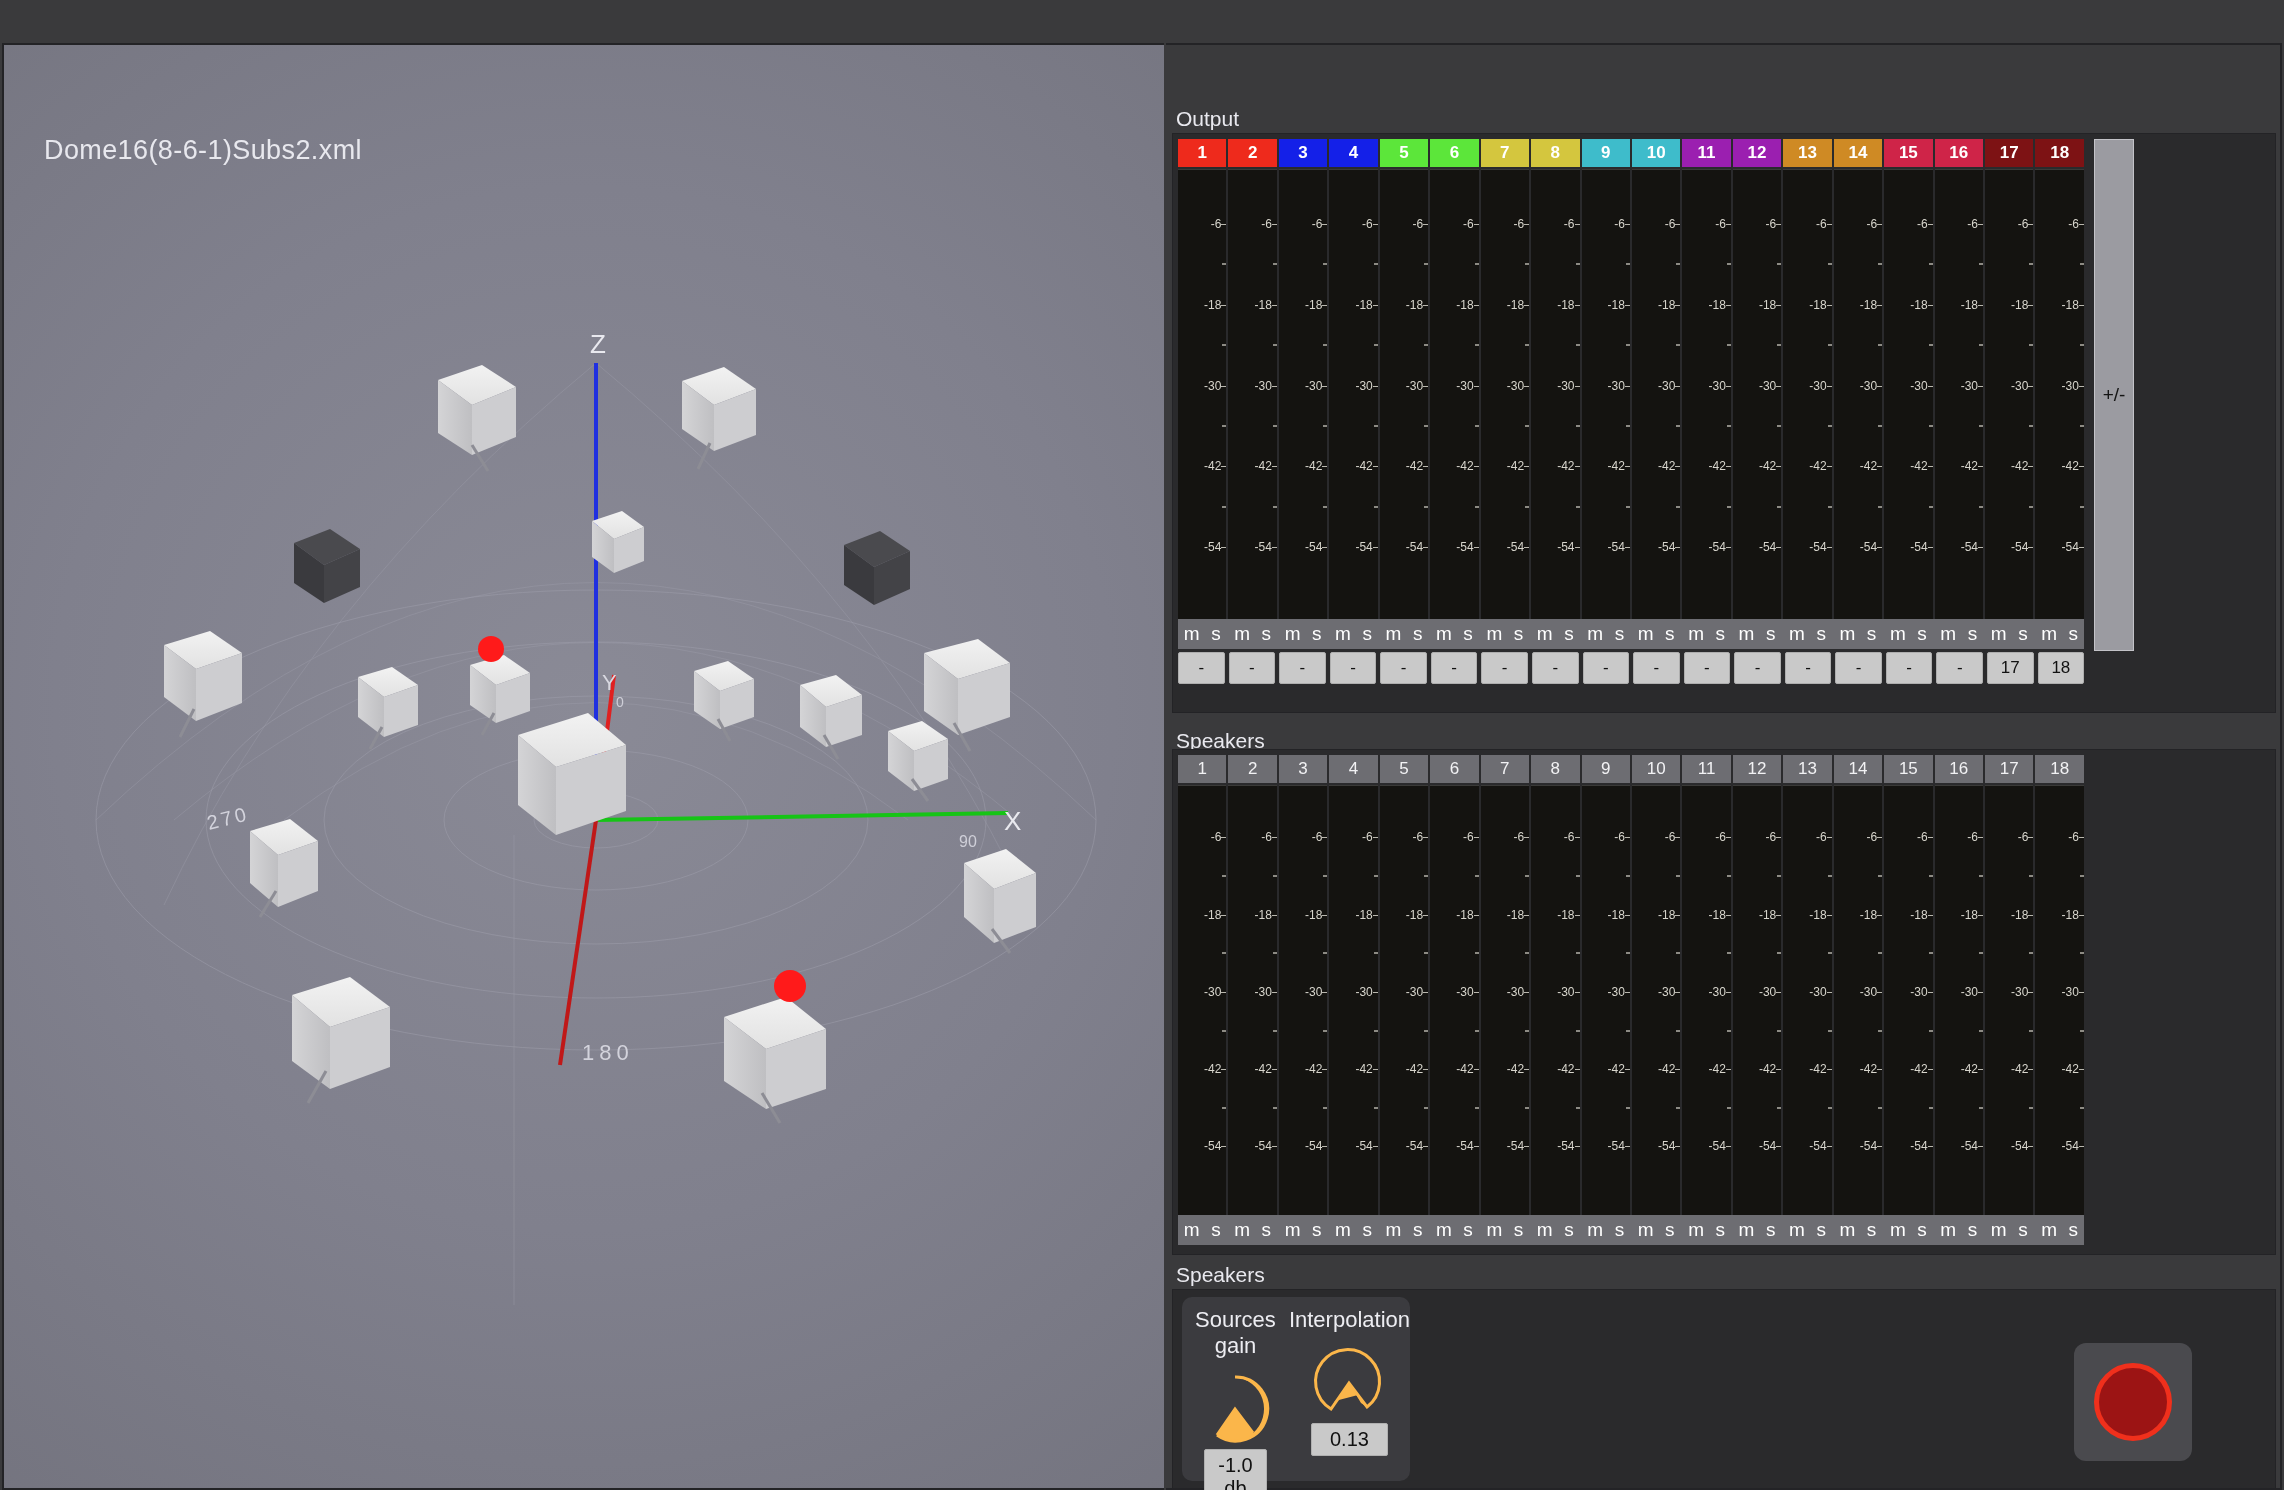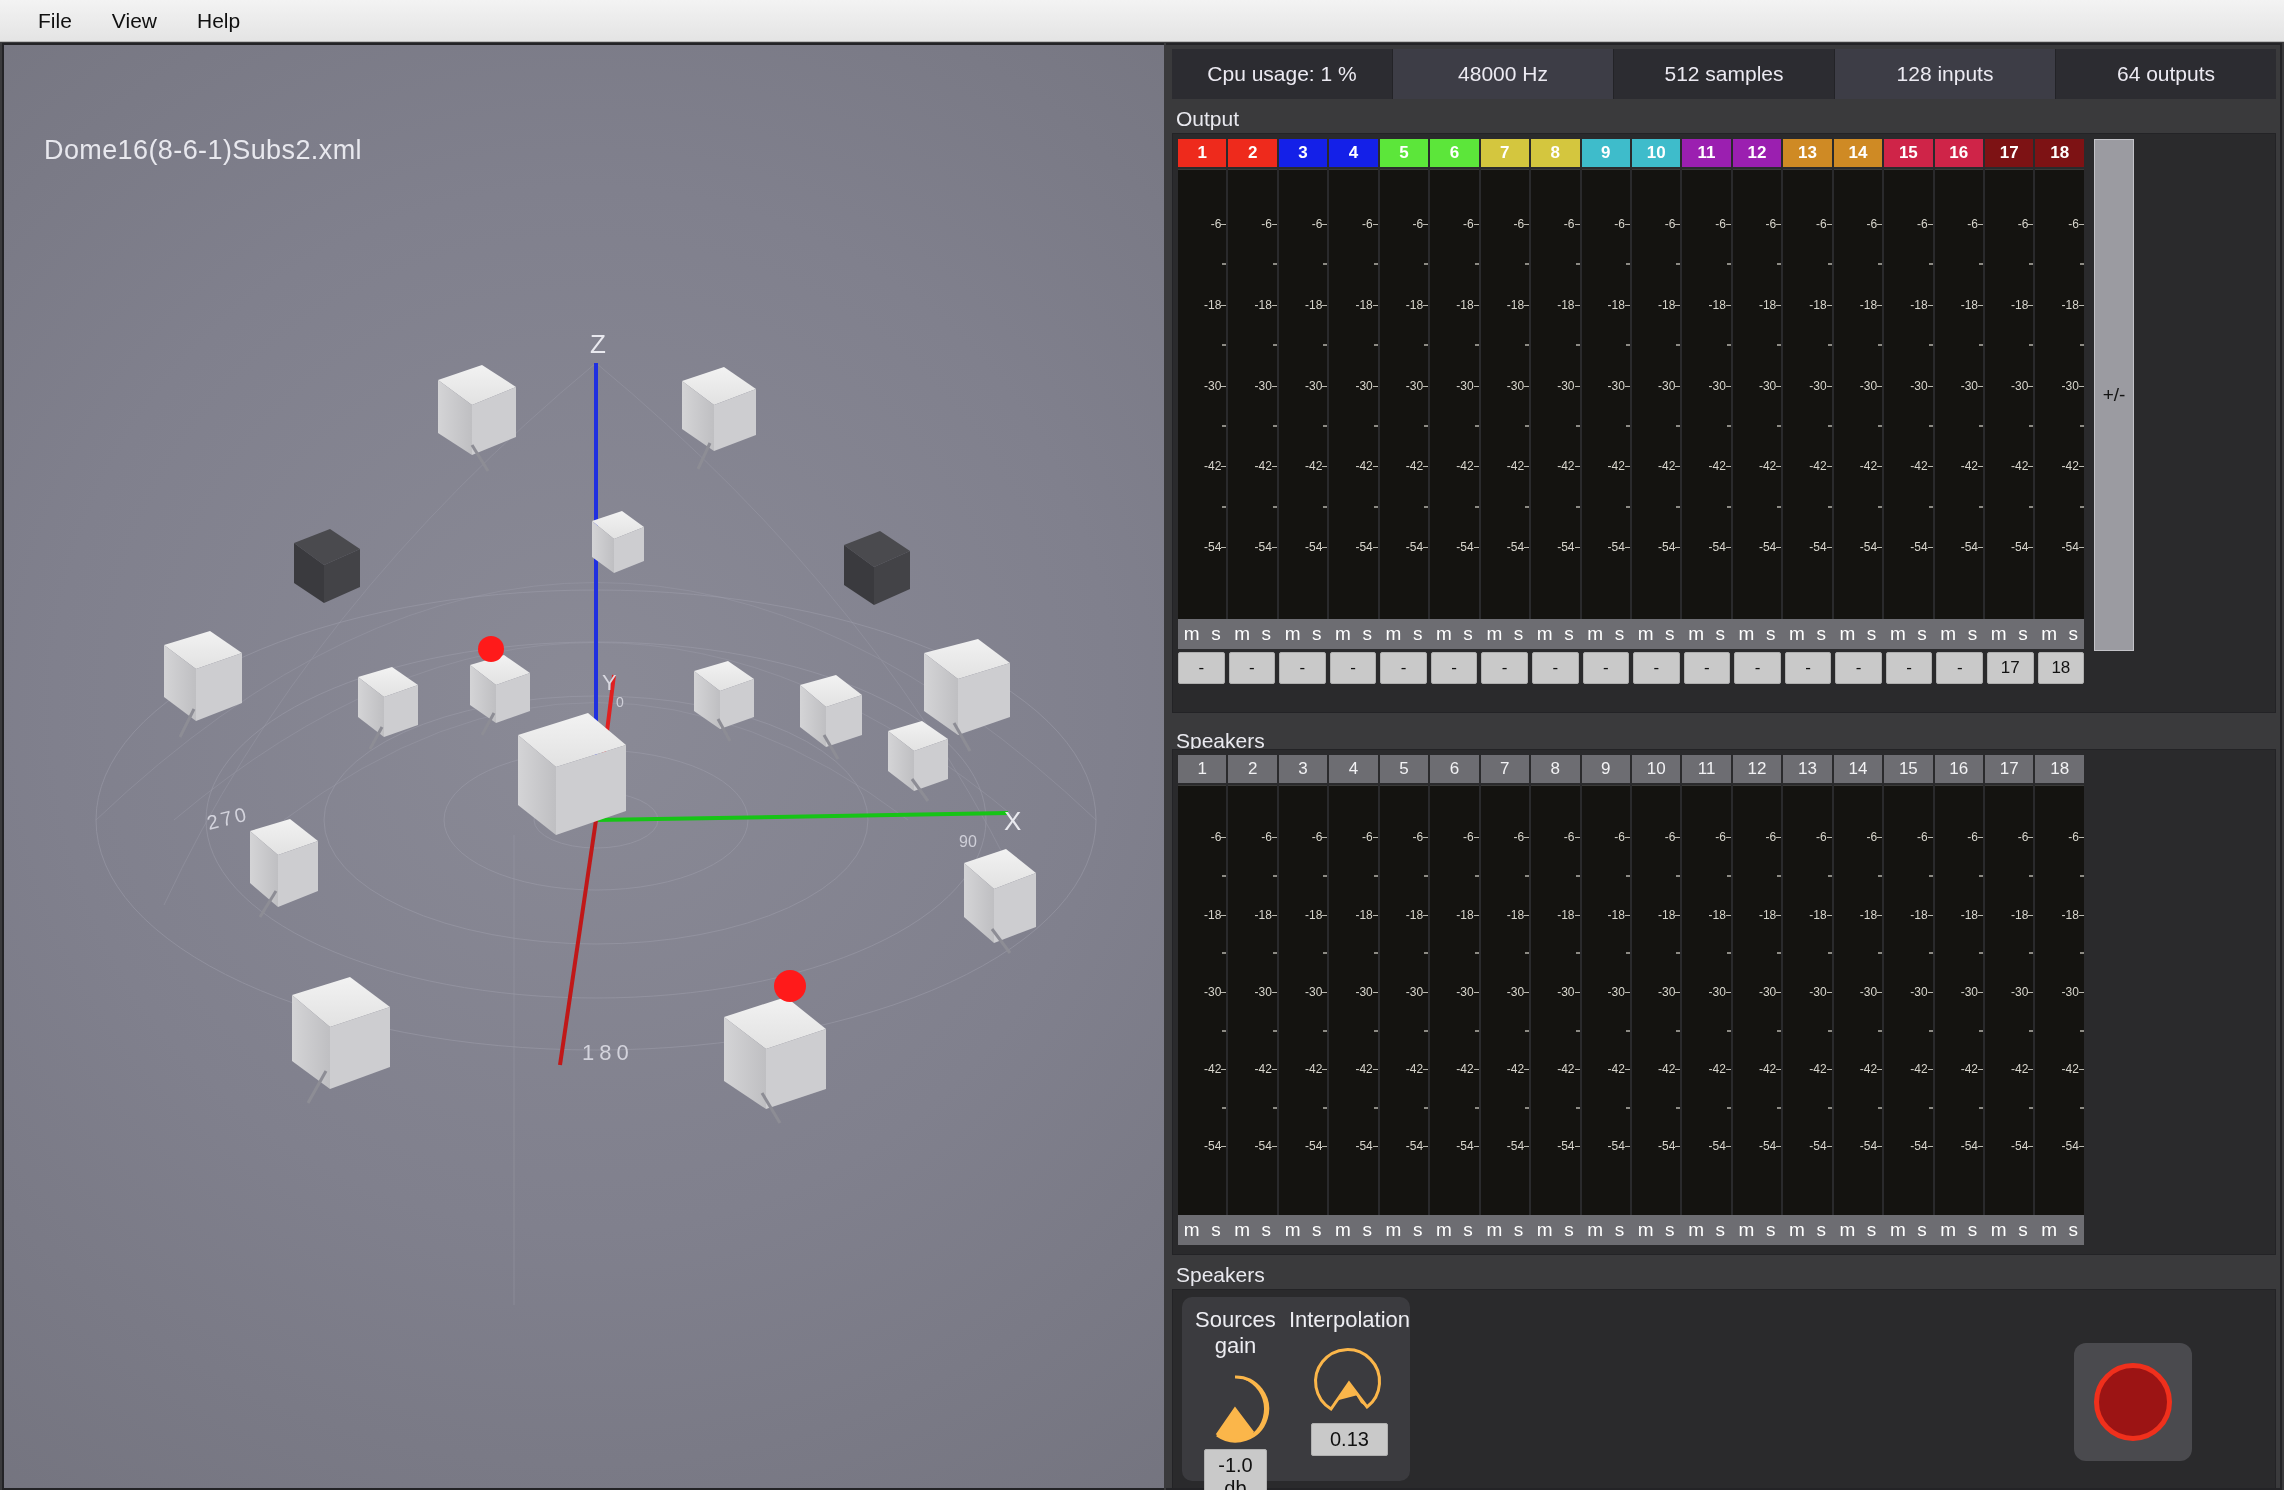--- a/index.html
+++ b/index.html
@@ -141,25 +141,20 @@
   #record-inner {
     width: 78px; height: 78px; border-radius: 50%;
     background: #9c1414; border: 5px solid #f0301c;
   }
 </style>
 </head>
 <body>
 
 <div id="app">
 
-  <div id="menubar">
-    <div class="menu-item">File</div>
-    <div class="menu-item">View</div>
-    <div class="menu-item">Help</div>
-  </div>
 
   <div id="viewport">
     <div id="vp-title">Dome16(8-6-1)Subs2.xml</div>
 
     <svg class="vp-svg" width="1158" height="1443" viewBox="0 0 1158 1443">
       <defs>
         <linearGradient id="cubeTop" x1="0" y1="0" x2="0" y2="1">
           <stop offset="0" stop-color="#f2f2f2"></stop>
             <stop offset="1" stop-color="#e2e2e2"></stop>
         </linearGradient>
@@ -304,27 +299,20 @@
           </g>
       </g>
 
       <circle cx="487" cy="604" r="13" fill="#ff1a1a"></circle>
       <circle cx="786" cy="941" r="16" fill="#ff1a1a"></circle>
     </svg>
   </div>
 
   <div id="right">
 
-    <div id="statusbar">
-      <div class="stat-tab">Cpu usage: 1 %</div>
-      <div class="stat-tab alt">48000 Hz</div>
-      <div class="stat-tab">512 samples</div>
-      <div class="stat-tab alt">128 inputs</div>
-      <div class="stat-tab">64 outputs</div>
-    </div>
 
     <div class="sec-label" style="top:62px">Output</div>
     <div class="panel" style="left:6px; top:88px; width:1104px; height:580px;"></div>
 
     <div class="meter-area" id="src-area" style="left:12px; top:94px; width:906px;">
       <div class="hdr-row" id="src-hdr">
           <div class="hdr-cell" style="background: rgb(238, 42, 28);">1</div>
           <div class="hdr-cell" style="background: rgb(238, 42, 28);">2</div>
           <div class="hdr-cell" style="background: rgb(20, 32, 232);">3</div>
           <div class="hdr-cell" style="background: rgb(20, 32, 232);">4</div>

